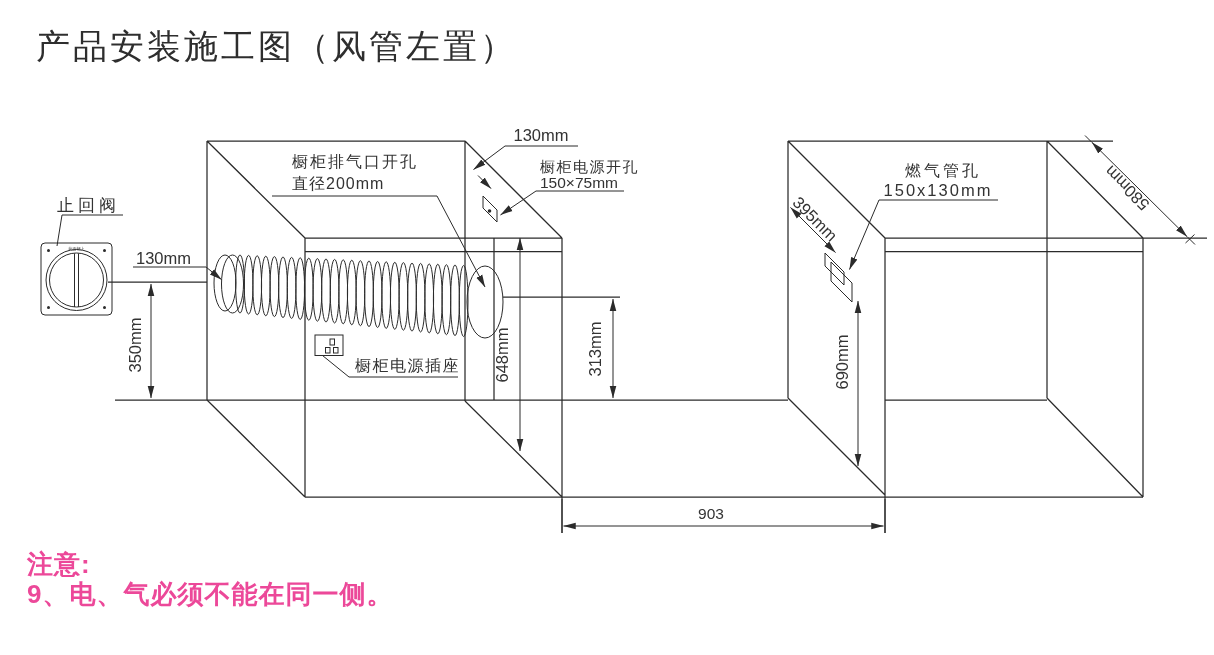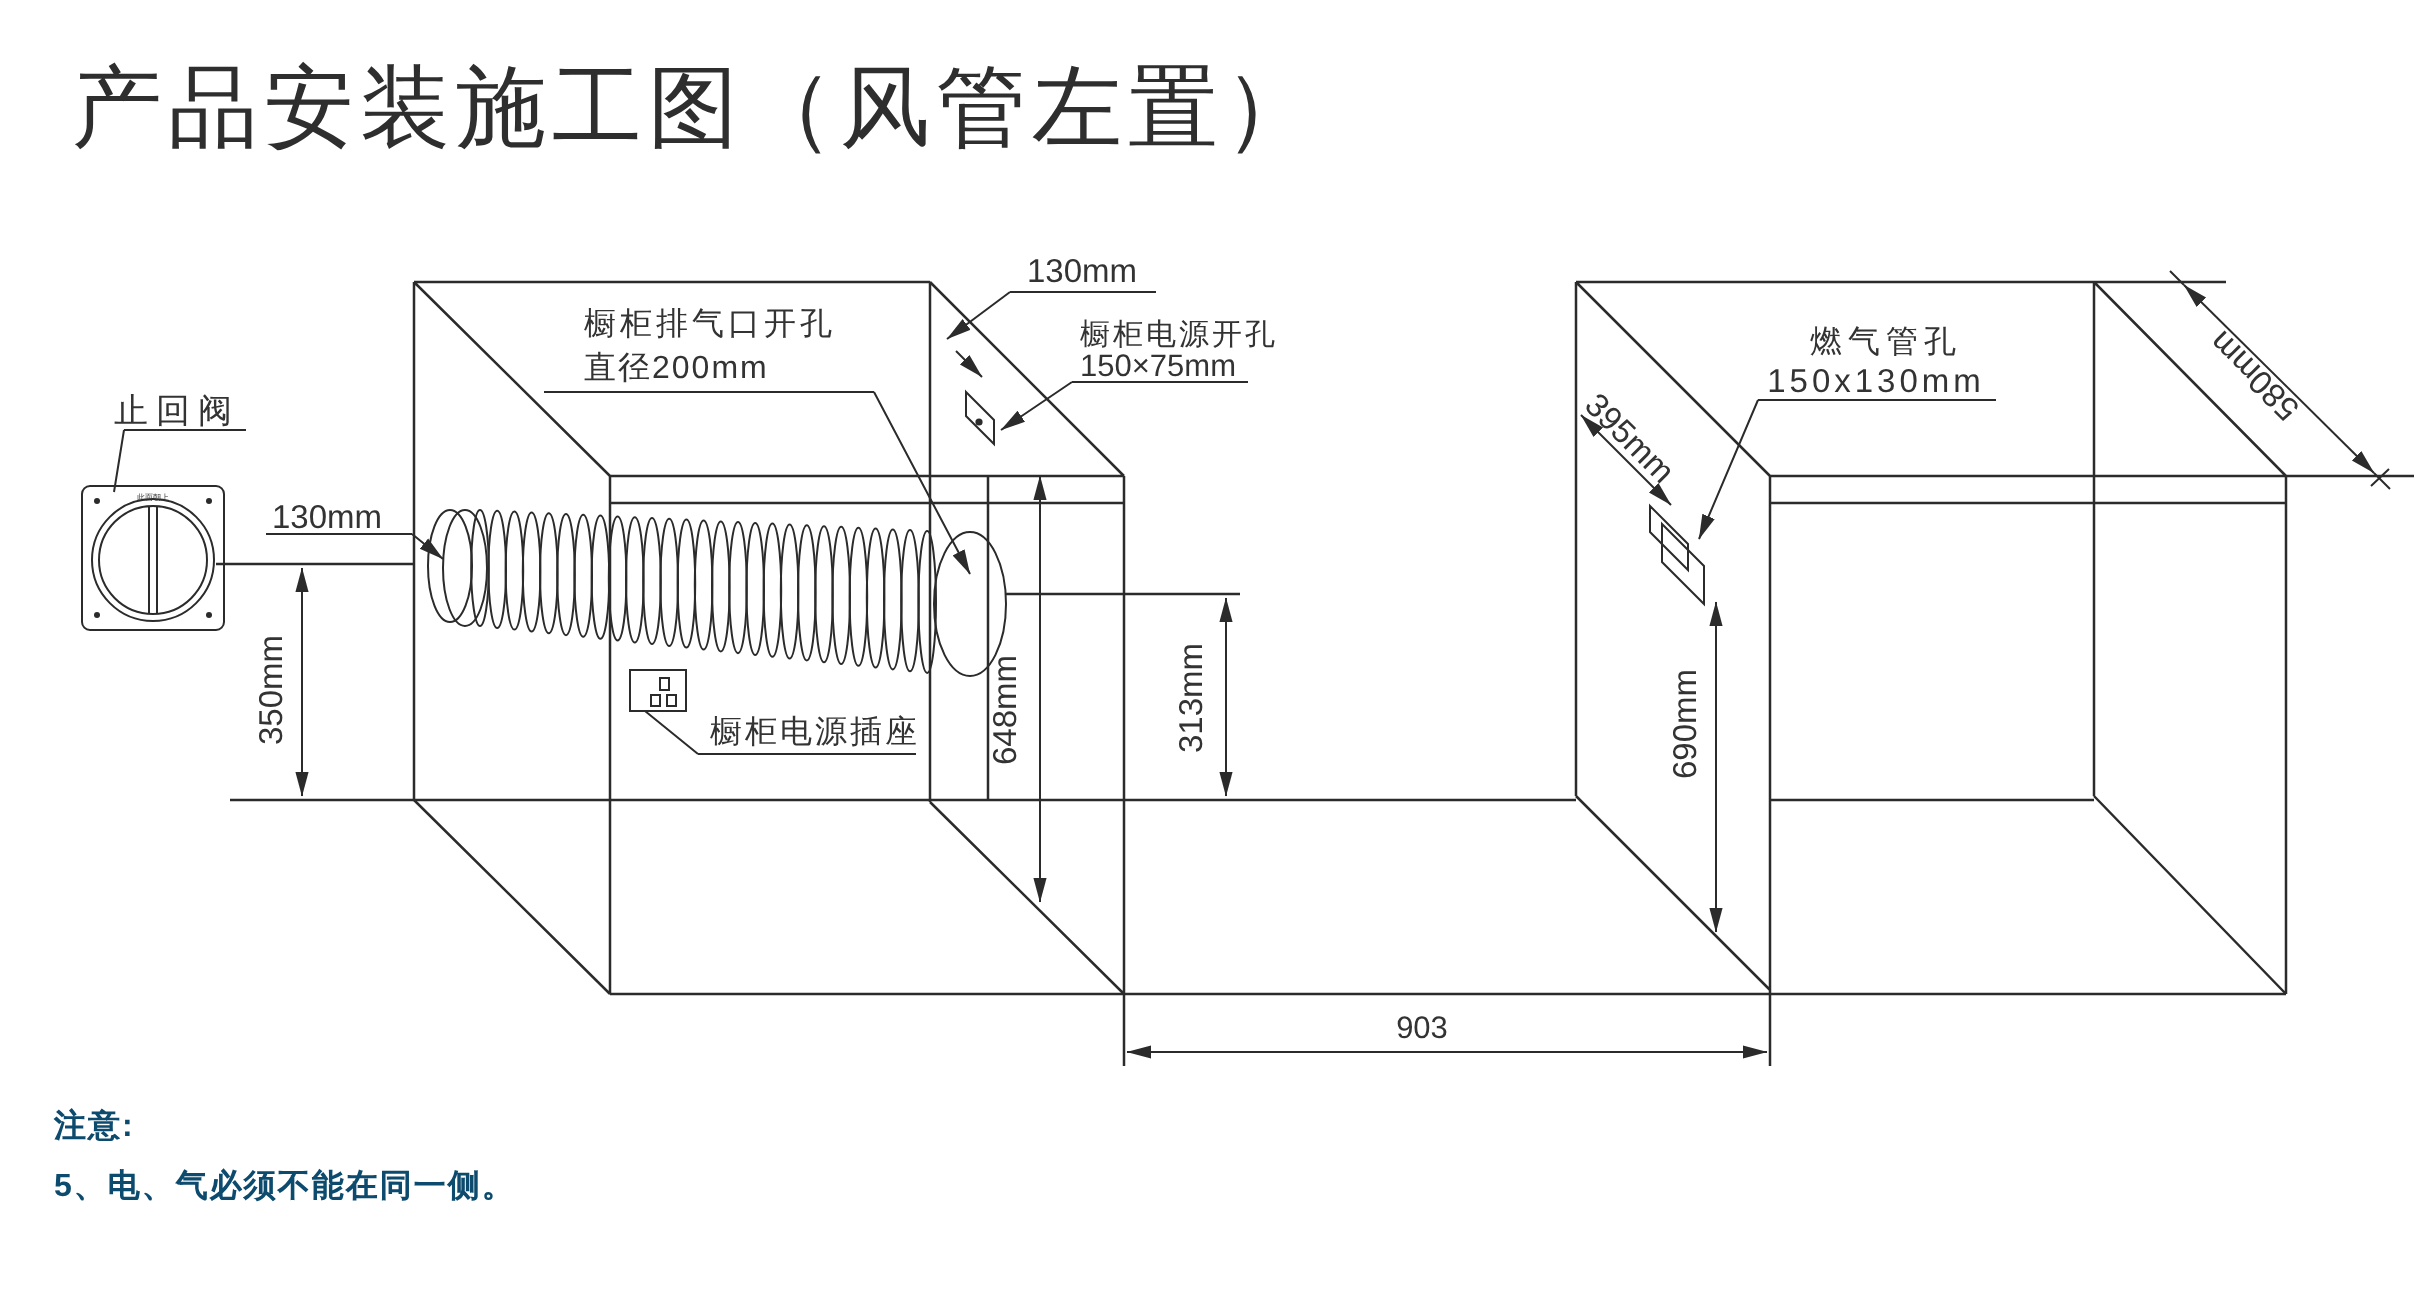--- a/index.html
+++ b/index.html
@@ -1,21 +1,21 @@
 <!DOCTYPE html>
 <html><head>
 <meta charset="utf-8">
 <style>
   html,body{margin:0;padding:0;background:#fff;}
   .canvas{position:relative;width:1214px;height:655px;background:#ffffff;overflow:hidden;
           font-family:"Liberation Sans","DejaVu Sans",sans-serif;color:#2f2f2f;}
   .title{position:absolute;left:36px;top:24px;font-family:Liberation Mono, monospace;
-         font-size:45px;letter-spacing:3px;color:#2e2e2e;white-space:nowrap;}
-  .notes{position:absolute;left:27px;top:549px;font-weight:bold;color:#0c4a6e;line-height:30px;
-         font-size:16px;letter-spacing:1px;white-space:nowrap;}
+         font-size:34px;letter-spacing:3px;color:#2e2e2e;white-space:nowrap;}
+  .notes{position:absolute;left:27px;top:549px;font-weight:bold;color:#ec4899;line-height:30px;
+         font-size:26px;letter-spacing:1px;white-space:nowrap;}
   svg{position:absolute;left:0;top:0;}
   .ln{stroke:#2b2b2b;stroke-width:1.25;fill:none;stroke-linecap:butt;}
   .thin{stroke:#2b2b2b;stroke-width:1;fill:none;}
   .dot{fill:#2b2b2b;stroke:none;}
   text{fill:#333333;font-family:"Liberation Sans","DejaVu Sans",sans-serif;}
   .dim{font-size:16.5px;}
   .cjk{font-size:16px;letter-spacing:2px;}
   .tiny{font-size:4px;letter-spacing:0;}
 </style>
 </head>
@@ -161,16 +161,16 @@
       <text class="cjk" x="943" y="176" text-anchor="middle" style="letter-spacing:3px">燃气管孔</text>
       <text class="dim" x="938" y="196" text-anchor="middle" style="letter-spacing:2px">150x130mm</text>
       <text class="dim" x="811" y="223" transform="rotate(45 811 223)" text-anchor="middle">395mm</text>
       <text class="dim" x="848" y="362" transform="rotate(-90 848 362)" text-anchor="middle">690mm</text>
       <text class="dim" x="1131" y="184" transform="rotate(225 1131 184)" text-anchor="middle">580mm</text>
     </g>
   </svg>
 
   <div class="notes">
     <div>注意:</div>
-    <div>5、电、气必须不能在同一侧。</div>
+    <div>9、电、气必须不能在同一侧。</div>
   </div>
 
 </div>
 
 </body></html>

